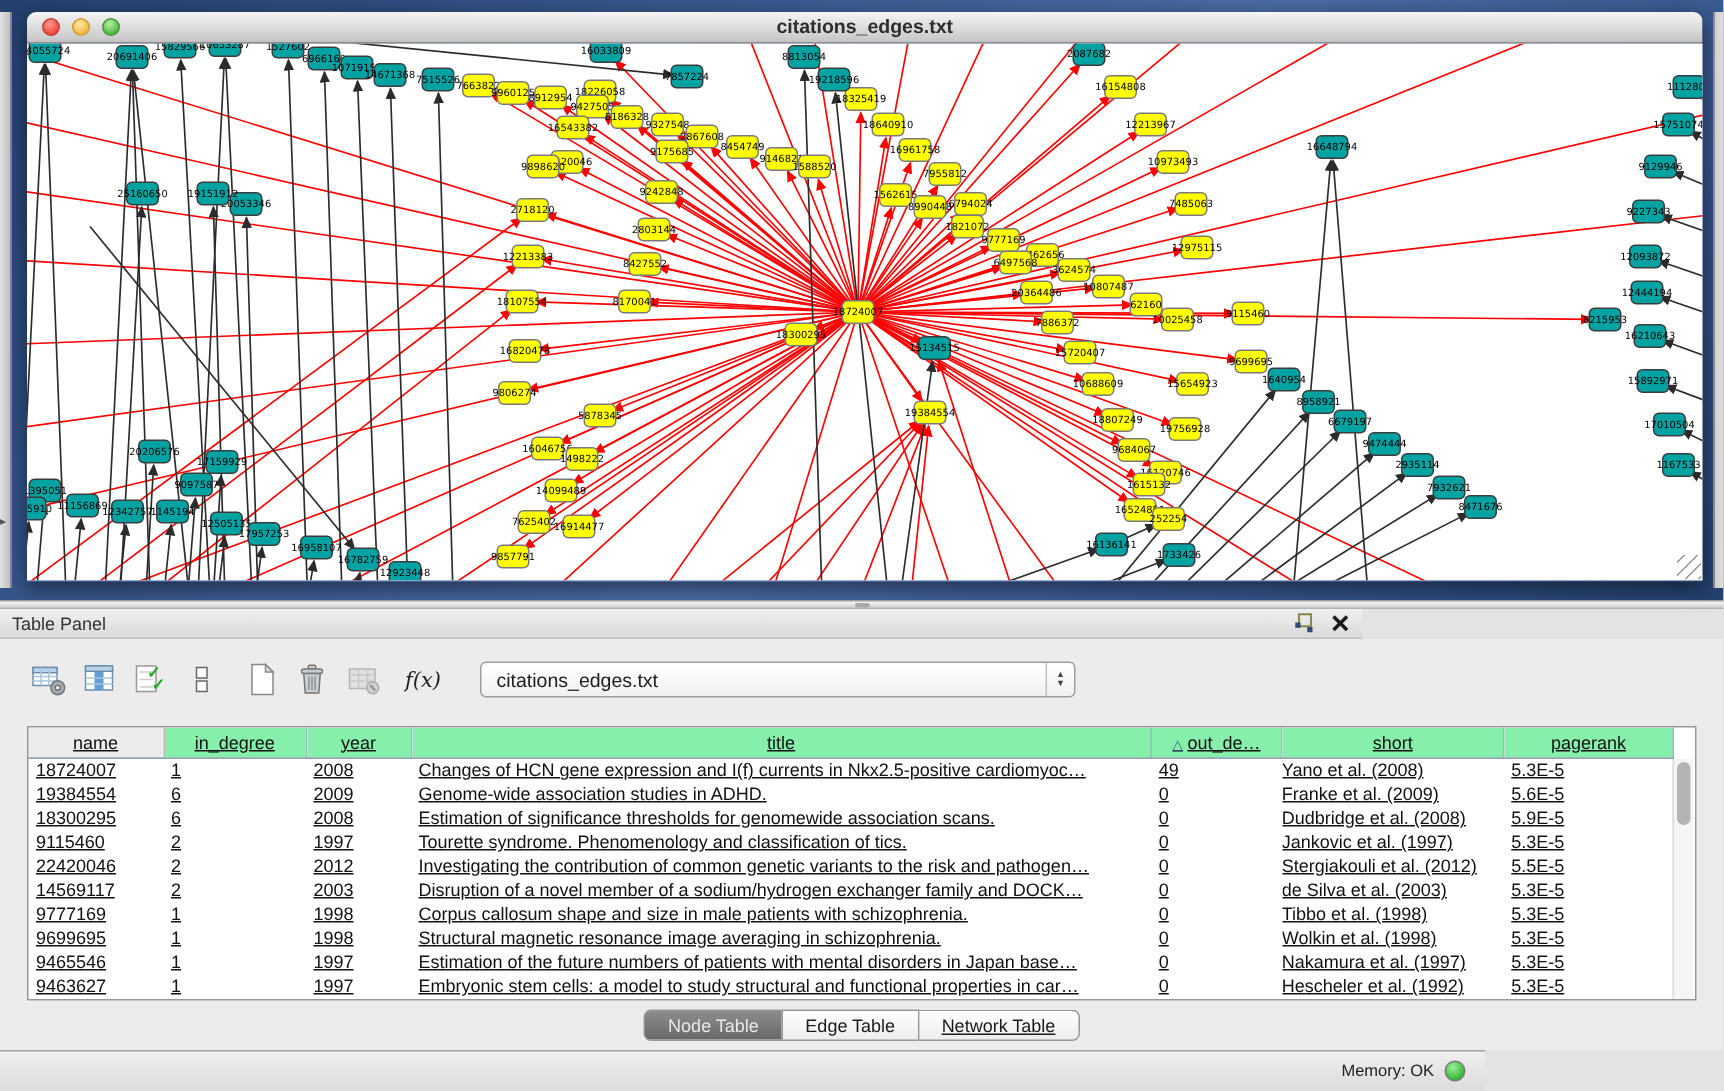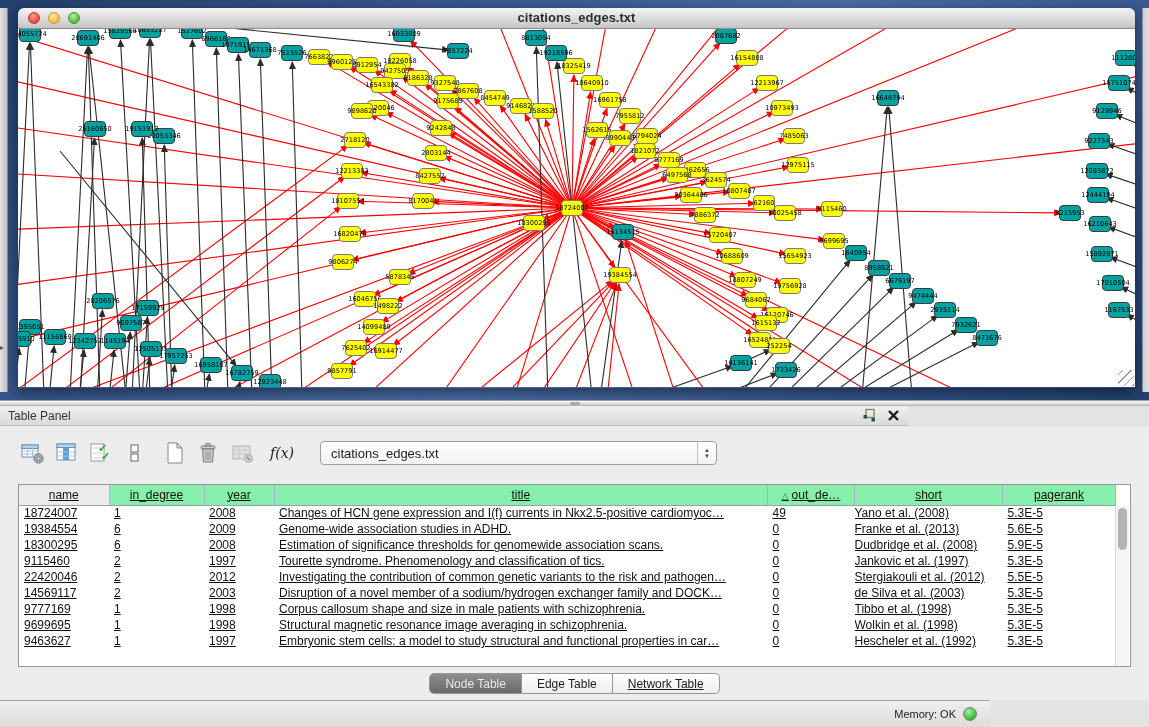--- a/index.html
+++ b/index.html
@@ -885,21 +885,21 @@
             <td class="c4">49</td>
             <td class="c5">Yano et al. (2008)</td>
             <td class="c6">5.3E-5</td>
           </tr>
           <tr>
             <td class="c0">19384554</td>
             <td class="c1">6</td>
             <td class="c2">2009</td>
             <td class="c3">Genome-wide association studies in ADHD.</td>
             <td class="c4">0</td>
-            <td class="c5">Franke et al. (2013)</td>
+            <td class="c5">Franke et al. (2009)</td>
             <td class="c6">5.6E-5</td>
           </tr>
           <tr>
             <td class="c0">18300295</td>
             <td class="c1">6</td>
             <td class="c2">2008</td>
             <td class="c3">Estimation of significance thresholds for genomewide association scans.</td>
             <td class="c4">0</td>
             <td class="c5">Dudbridge et al. (2008)</td>
             <td class="c6">5.9E-5</td>
@@ -943,20 +943,29 @@
           <tr>
             <td class="c0">9699695</td>
             <td class="c1">1</td>
             <td class="c2">1998</td>
             <td class="c3">Structural magnetic resonance image averaging in schizophrenia.</td>
             <td class="c4">0</td>
             <td class="c5">Wolkin et al. (1998)</td>
             <td class="c6">5.3E-5</td>
           </tr>
           <tr>
+            <td class="c0">9465546</td>
+            <td class="c1">1</td>
+            <td class="c2">1997</td>
+            <td class="c3">Estimation of the future numbers of patients with mental disorders in Japan base…</td>
+            <td class="c4">0</td>
+            <td class="c5">Nakamura et al. (1997)</td>
+            <td class="c6">5.3E-5</td>
+          </tr>
+          <tr>
             <td class="c0">9463627</td>
             <td class="c1">1</td>
             <td class="c2">1997</td>
             <td class="c3">Embryonic stem cells: a model to study structural and functional properties in car…</td>
             <td class="c4">0</td>
             <td class="c5">Hescheler et al. (1992)</td>
             <td class="c6">5.3E-5</td>
           </tr>
         </tbody>
     </table>

